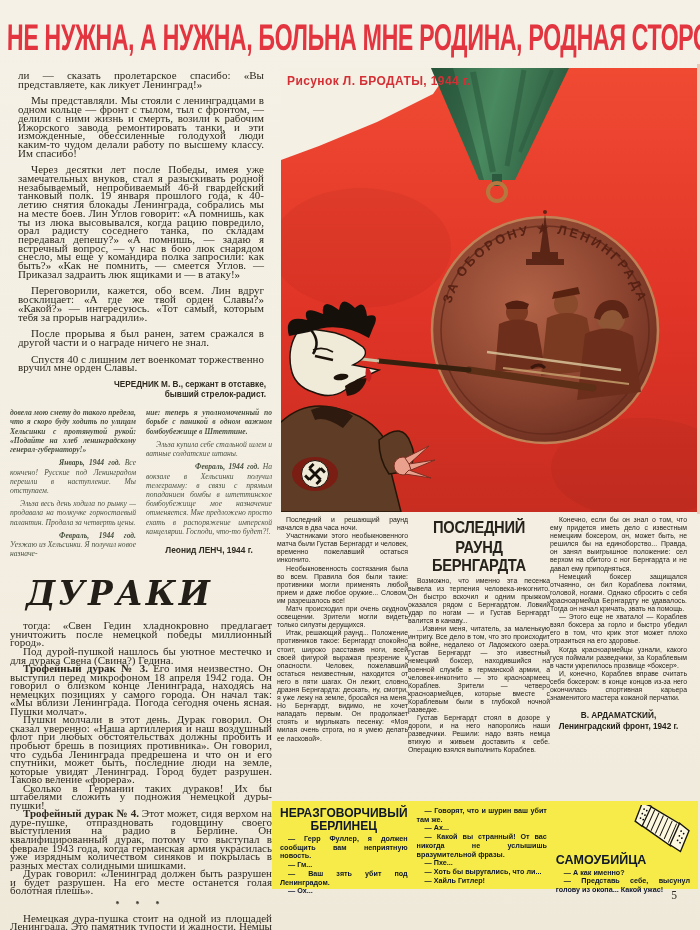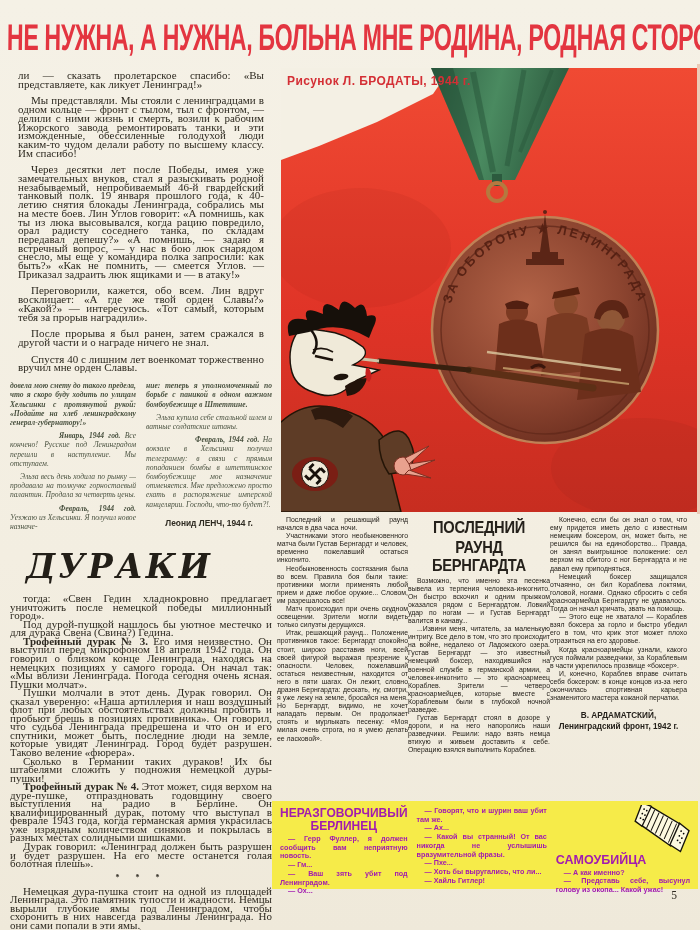--- a/index.html
+++ b/index.html
@@ -63,21 +63,21 @@
   .story p { margin:0; font-size:6.9px; line-height:8.1px; text-align:justify; text-indent:9px; }
   .story-title {
     font-weight:bold; font-size:15px; line-height:16.5px; text-align:center;
     margin:2px 0 9px; transform:scale(0.98,1.15); transform-origin:50% 0; letter-spacing:-0.3px;
   }
   .sig-ardamatsky { margin-top:9px; text-align:center; font-weight:bold; font-size:8.2px; line-height:10.5px; }
   
   .jokes {
     position:absolute; left:272px; top:801px; width:426px; height:88px;
     background:#f6eb49; box-sizing:border-box; padding:6px 8px 4px;
-    display:flex; gap:9px; font-family:"Liberation Sans",sans-serif; color:#a21caf;
+    display:flex; gap:9px; font-family:"Liberation Sans",sans-serif; color:#0f172a;
   }
   .jcol1 { width:128px; } .jcol2 { width:134px; } .jcol3 { width:138px; }
   .joke-title { font-weight:bold; font-size:12px; line-height:12.5px; text-align:center; margin:0 0 3px; }
   .joke-title.small { font-size:12.5px; text-align:left; margin:2px 0 2px; }
   .jokes p { margin:0; font-weight:bold; font-size:7.2px; line-height:8.7px; text-align:justify; text-indent:8px; }
   .accordion { float:right; width:58px; height:48px; margin:-2px -2px 1px 3px; }
   
   .page-num { position:absolute; right:23px; top:889px; font-size:11.5px; color:#2e2a21; }
 </style>
 </head>
@@ -91,20 +91,24 @@
 
   <div class="left-col">
 
     <div class="memoir">
       <p class="noindent"><span>ли — сказать пролетарское спасибо: «Вы представляете, как ликует Ленинград!»</span></p>
       <p><span>Мы представляли. Мы стояли с ленинградцами в одном кольце — фронт с тылом, тыл с фронтом, — делили с ними жизнь и смерть, возили к рабочим Ижорского завода ремонтировать танки, и эти изможденные, обессиленные голодухой люди каким-то чудом делали работу по высшему классу. Им спасибо!</span></p>
       <p><span>Через десятки лет после Победы, имея уже замечательных внуков, стал я разыскивать родной незабываемый, непробиваемый 46-й гвардейский танковый полк. 19 января прошлого года, к 40-летию снятия блокады Ленинграда, собрались мы на месте боев. Лин Углов говорит: «А помнишь, как ты из люка высовывался, когда рацию повредило, орал радисту соседнего танка, по складам передавал депешу?» «А помнишь, — задаю я встречный вопрос, — у нас в бою люк снарядом снесло, мы еще у командира полка запросили: как быть?» «Как не помнить, — смеется Углов. — Приказал задраить люк ящиками и — в атаку!»</span></p>
       <p><span>Переговорили, кажется, обо всем. Лин вдруг восклицает: «А где же твой орден Славы?» «Какой?» — интересуюсь. «Тот самый, которым тебя за прорыв наградили».</span></p>
       <p><span>После прорыва я был ранен, затем сражался в другой части и о награде ничего не знал.</span></p>
       <p><span>Спустя 40 с лишним лет военкомат торжественно вручил мне орден Славы.</span></p>
+    </div>
+    <div class="sig-cherednik">
+      <span>ЧЕРЕДНИК М. В., сержант в отставке,</span><br>
+      <span>бывший стрелок-радист.</span>
     </div>
 
     <div class="diary">
       <div class="dcol">
         <p class="noindent"><span>довела мою смету до такого предела, что я скоро буду ходить по улицам Хельсинки с протянутой рукой: «Подайте на хлеб ленинградскому генерал-губернатору!»</span></p>
         <p><span class="lead">Январь, 1944 год.</span><span> Все кончено! Русские под Ленинградом перешли в наступление. Мы отступаем.</span></p>
         <p><span>Эльза весь день ходила по рынку — продавала на толкучке горностаевый палантин. Продала за четверть цены.</span></p>
         <p><span class="lead">Февраль, 1944 год.</span><span> Уезжаю из Хельсинки. Я получил новое назначе-</span></p>
       </div>
       <div class="dcol">

